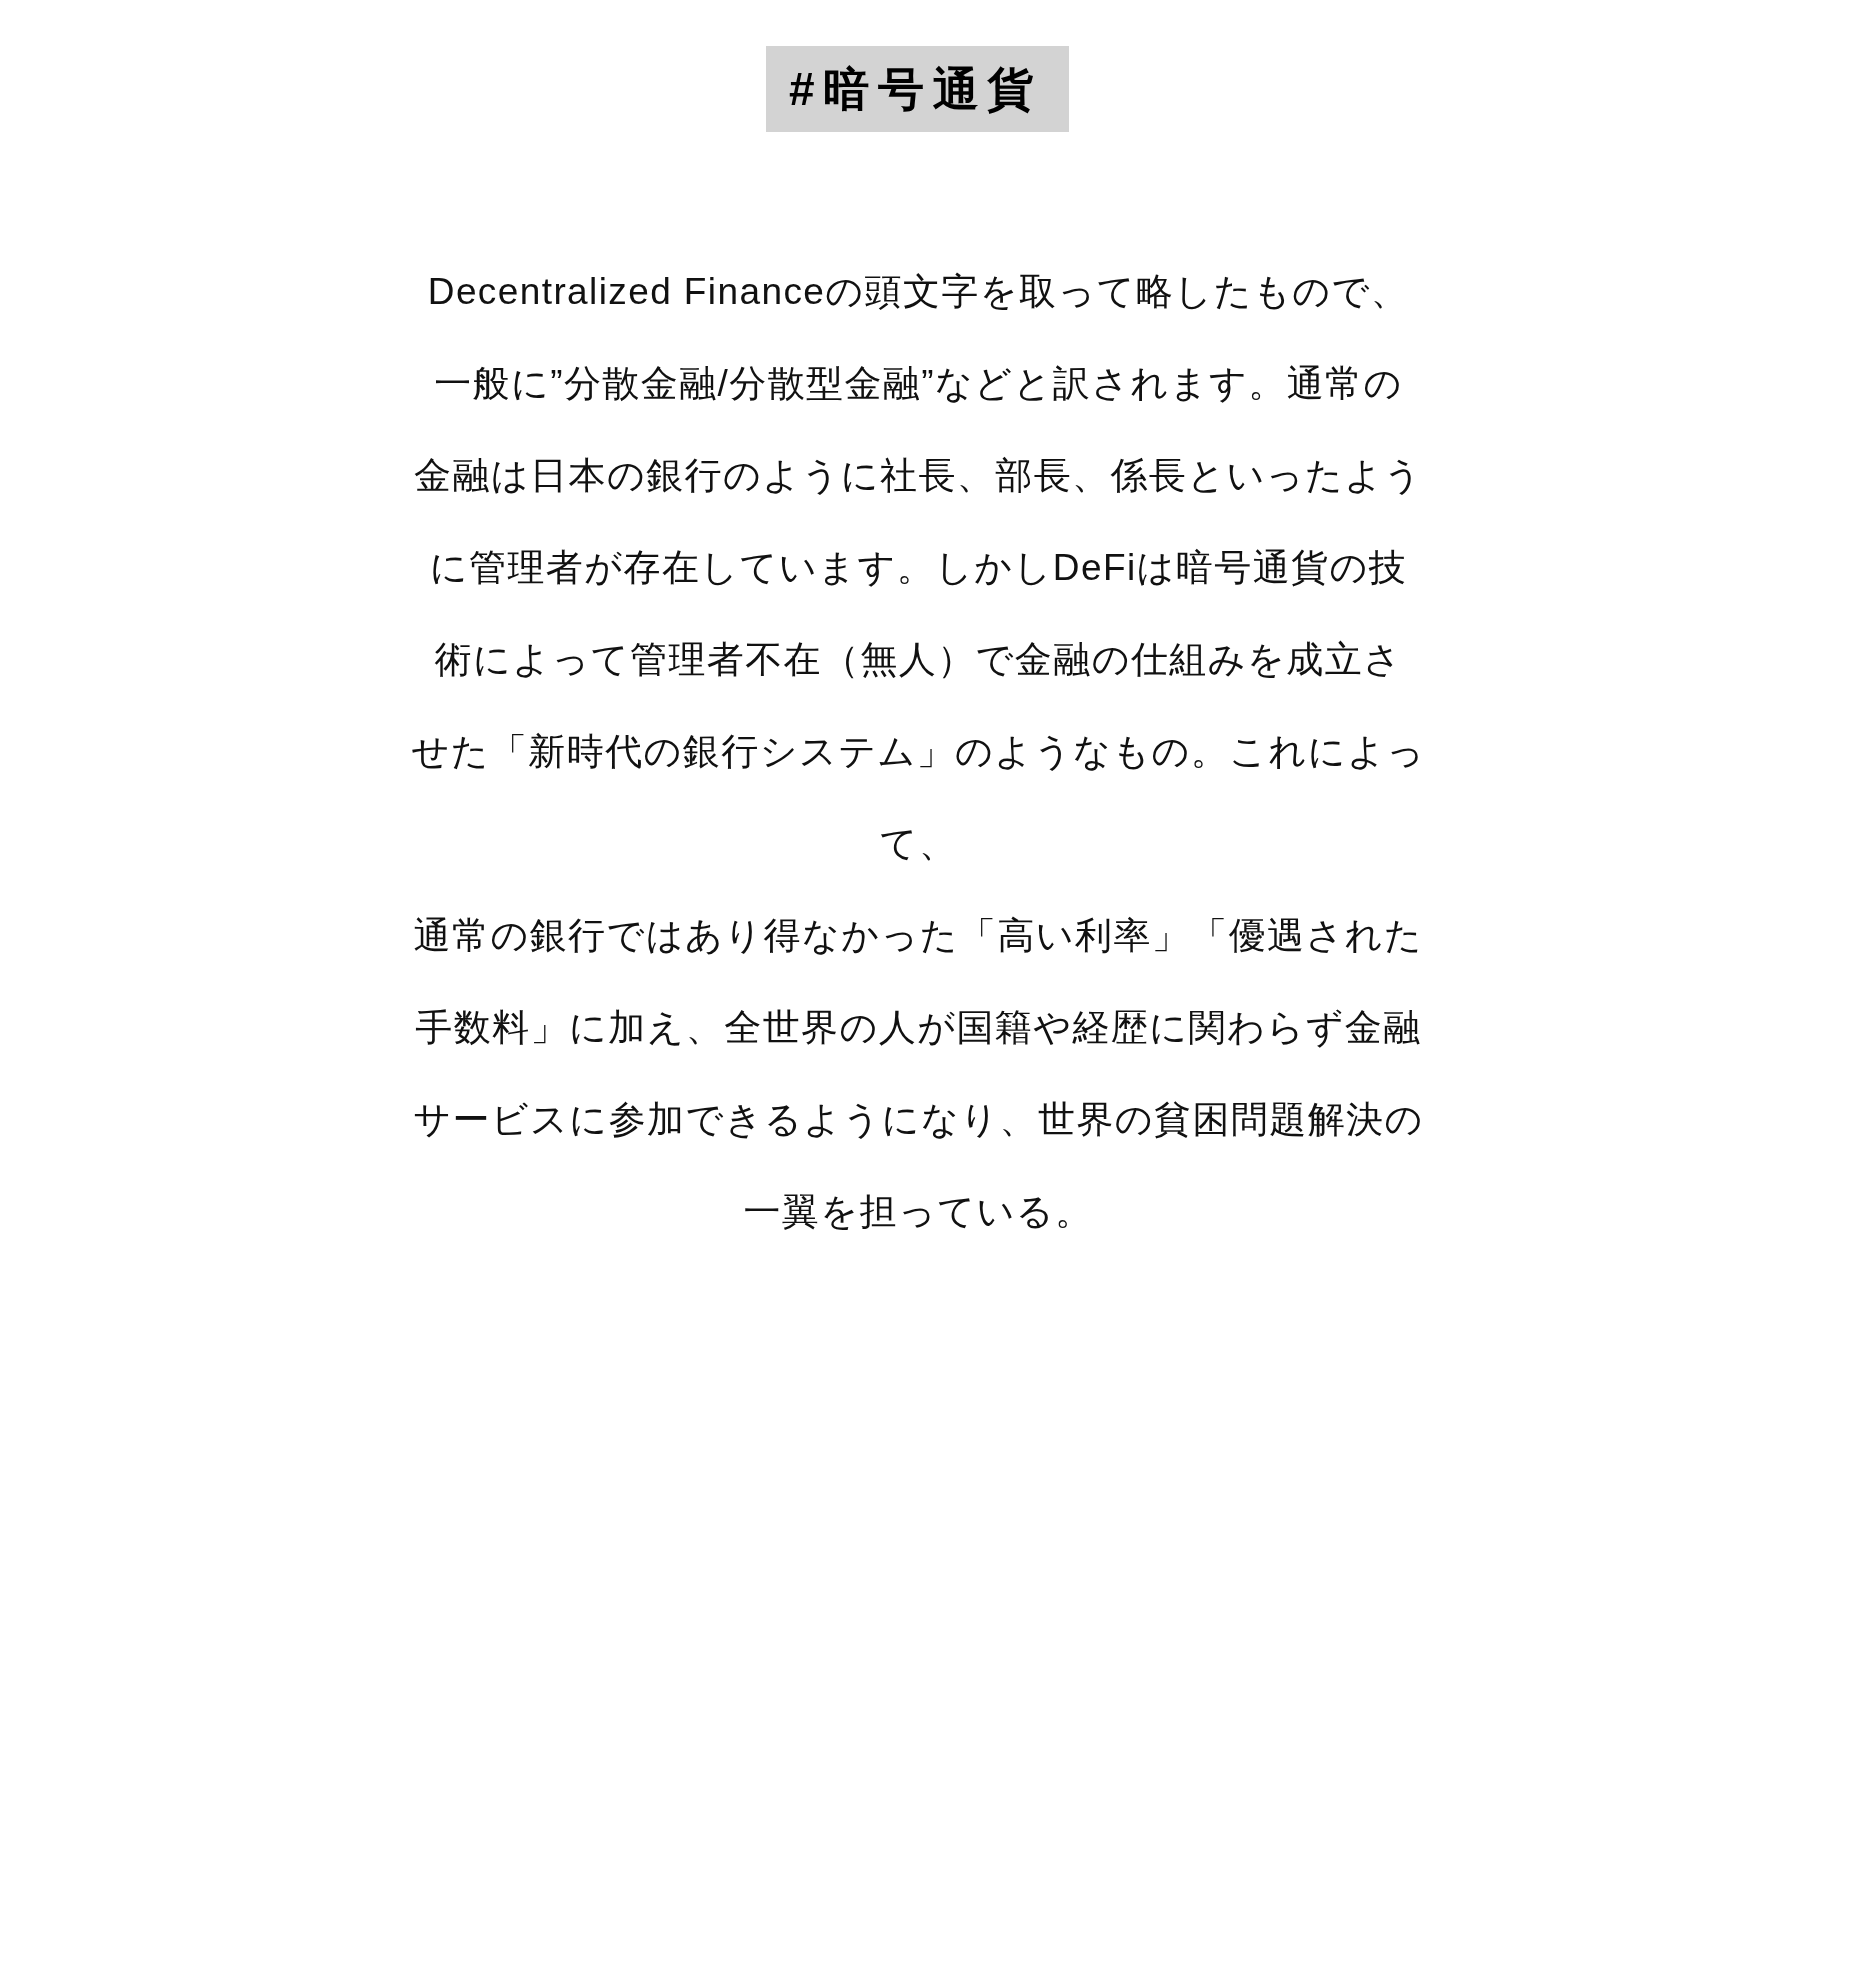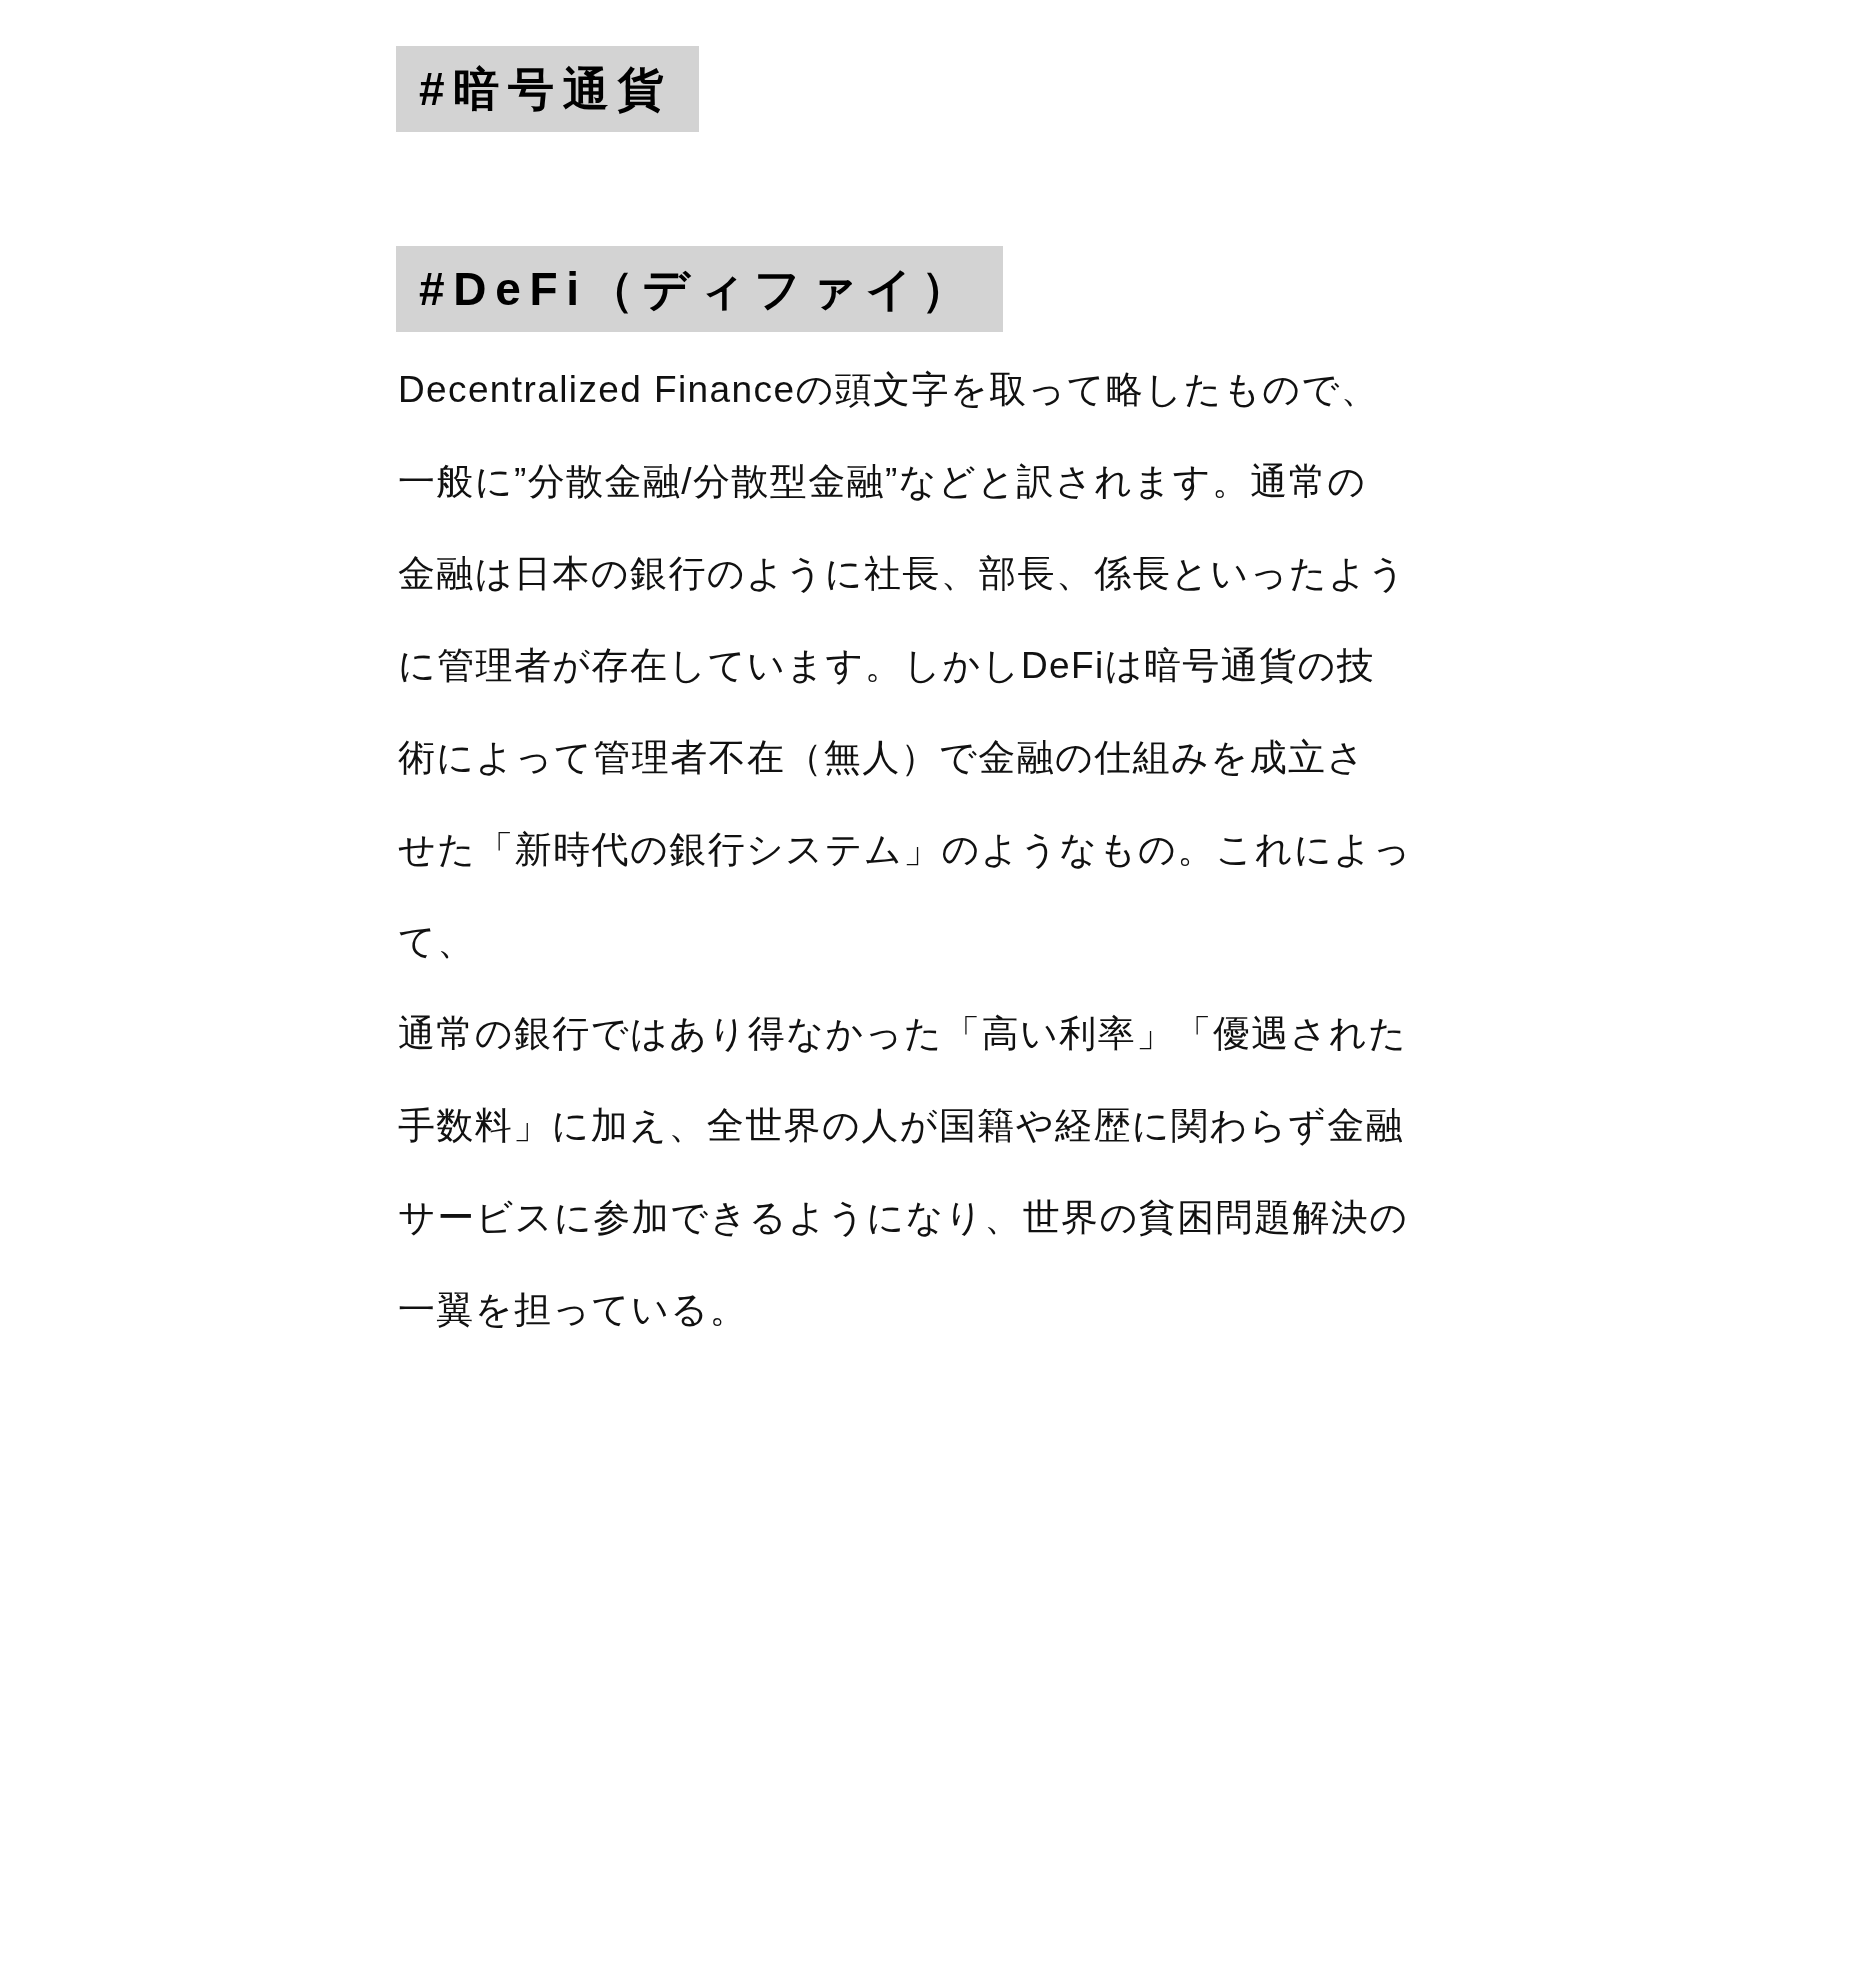--- a/index.html
+++ b/index.html
@@ -17,20 +17,21 @@
     overflow: hidden;
   }
   .content {
     position: absolute;
     left: 396px;
     top: 46px;
     width: 1043px;
   }
   .entry {
     line-height: 0; 
+    text-align: center;
   }
   .tag {
     display: inline-block;
     margin: 0;
     background: #d3d3d3;
     color: #000000;
     font-size: 46px;
     font-weight: 700;
     line-height: 46px;
     letter-spacing: 8.7px;
@@ -55,21 +56,20 @@
 <body>
 
 <div class="page">
   <div class="content">
 
     <section class="entry entry-crypto">
       <h2 class="tag">#暗号通貨</h2>
     </section>
 
     <section class="entry entry-defi">
-      <h2 class="tag">#DeFi（ディファイ）</h2>
       <p class="para">Decentralized Financeの頭文字を取って略したもので、
 一般に”分散金融/分散型金融”などと訳されます。通常の
 金融は日本の銀行のように社長、部長、係長といったよう
 に管理者が存在しています。しかしDeFiは暗号通貨の技
 術によって管理者不在（無人）で金融の仕組みを成立さ
 せた「新時代の銀行システム」のようなもの。これによって、
 通常の銀行ではあり得なかった「高い利率」「優遇された
 手数料」に加え、全世界の人が国籍や経歴に関わらず金融
 サービスに参加できるようになり、世界の貧困問題解決の
 一翼を担っている。</p>

